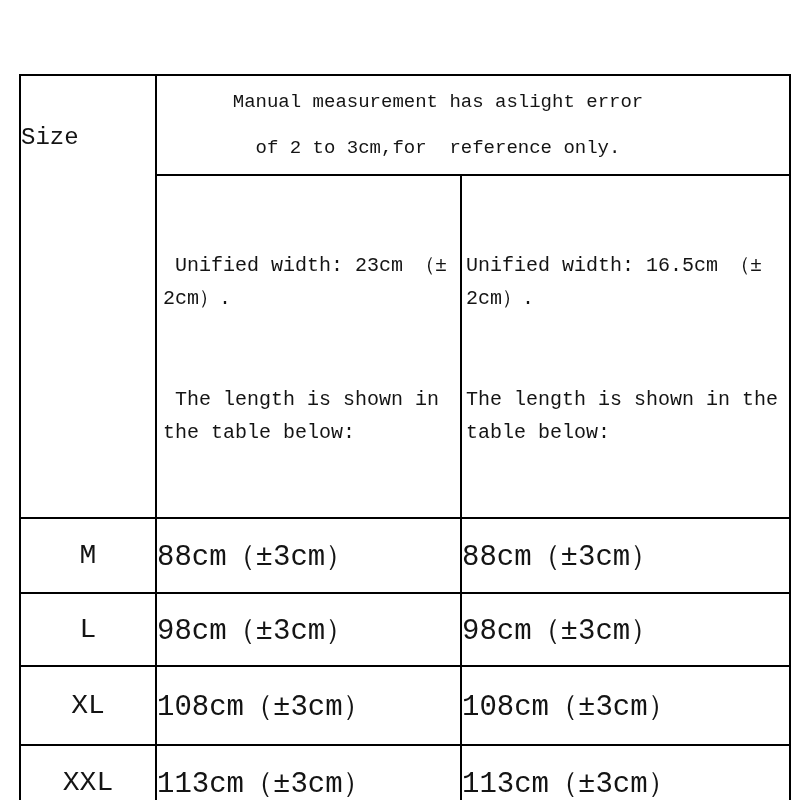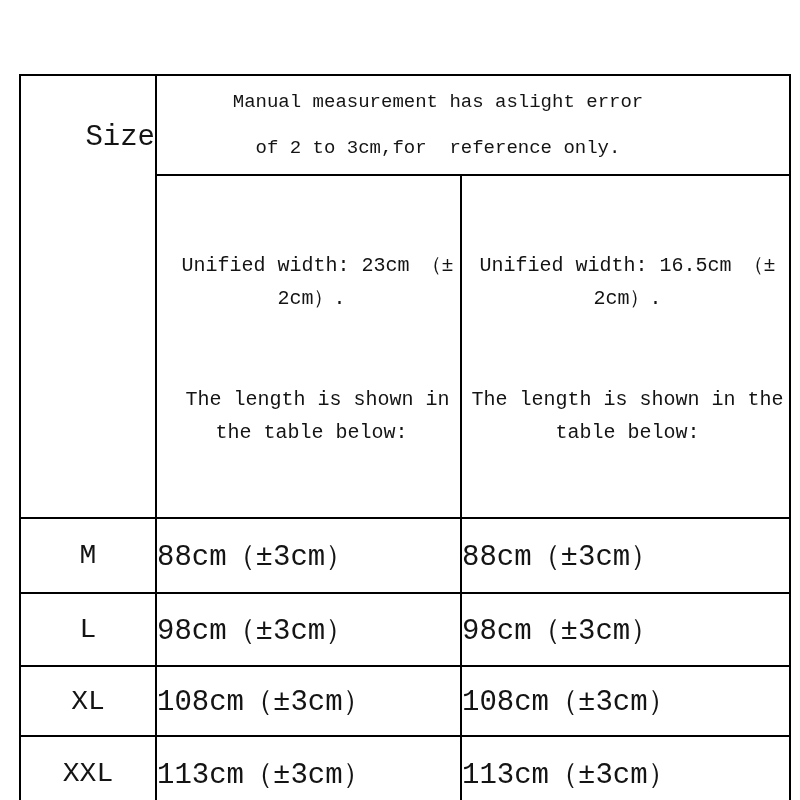--- a/index.html
+++ b/index.html
@@ -31,48 +31,47 @@
   td {
     border: 2px solid #000000;
     padding: 0;
     overflow: hidden;
     vertical-align: middle;
   }
   tr.r-head   { height: 100px; }
   tr.r-desc   { height: 148px; }
   tr.r-m      { height: 75px; }
   tr.r-l      { height: 73px; }
-  tr.r-xl     { height: 70px; }
+  tr.r-xl     { height: 79px; }
   tr.r-xxl    { height: 75px; }
 
   td.size-head-cell { vertical-align: top; }
   .size-title {
-    font-size: 29px;
+    font-size: 24px;
     line-height: 29px;
-    text-align: right;
+    text-align: left;
     padding-top: 47px;
     white-space: pre;
-    padding-left: 48px;
   }
   .note {
     font-size: 19px;
     line-height: 46px;
     text-align: center;
     white-space: pre;
     padding-right: 70px;
   }
   td.desc-cell { vertical-align: top; }
   .desc {
     font-size: 20px;
     line-height: 33px;
     white-space: pre;
   }
   td.desc-left  .desc { padding: 7px 0 0 6px; }
   td.desc-right .desc { padding: 7px 0 0 4px; }
-  .desc p { margin: 0 0 2px 0; white-space: pre; text-align: center; }
+  .desc p { margin: 0 0 2px 0; white-space: pre; }
 
   .size-label {
     font-size: 28px;
     text-align: center;
     white-space: pre;
   }
   .value {
     font-size: 29px;
     white-space: pre;
   }

